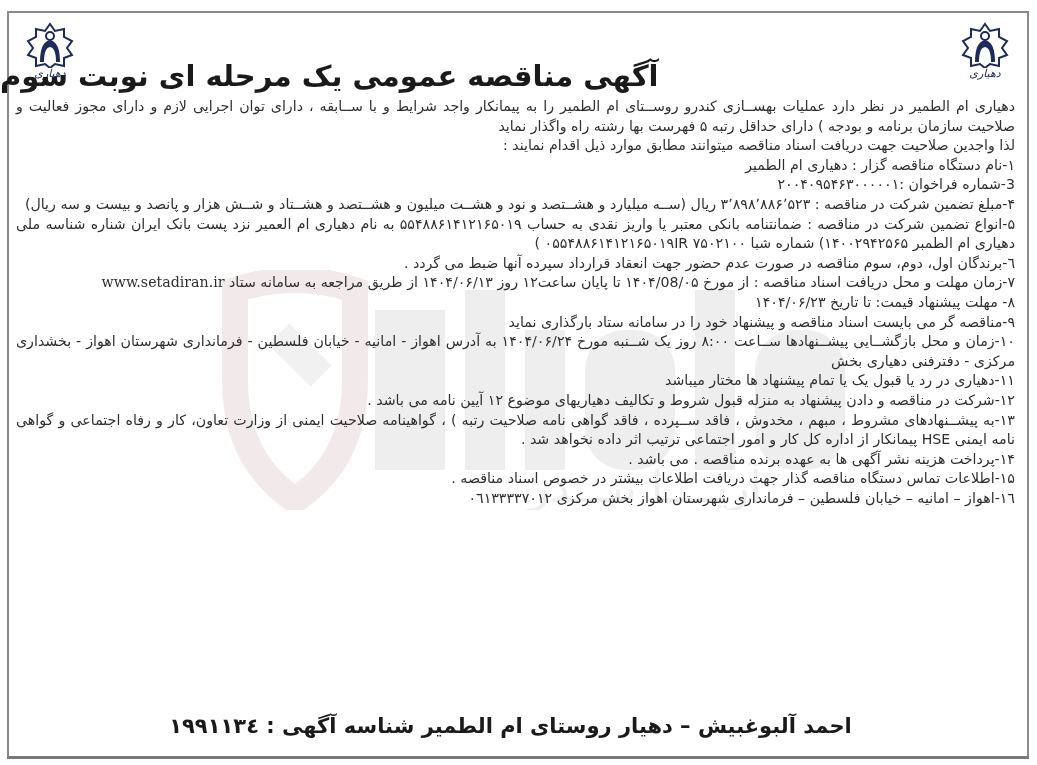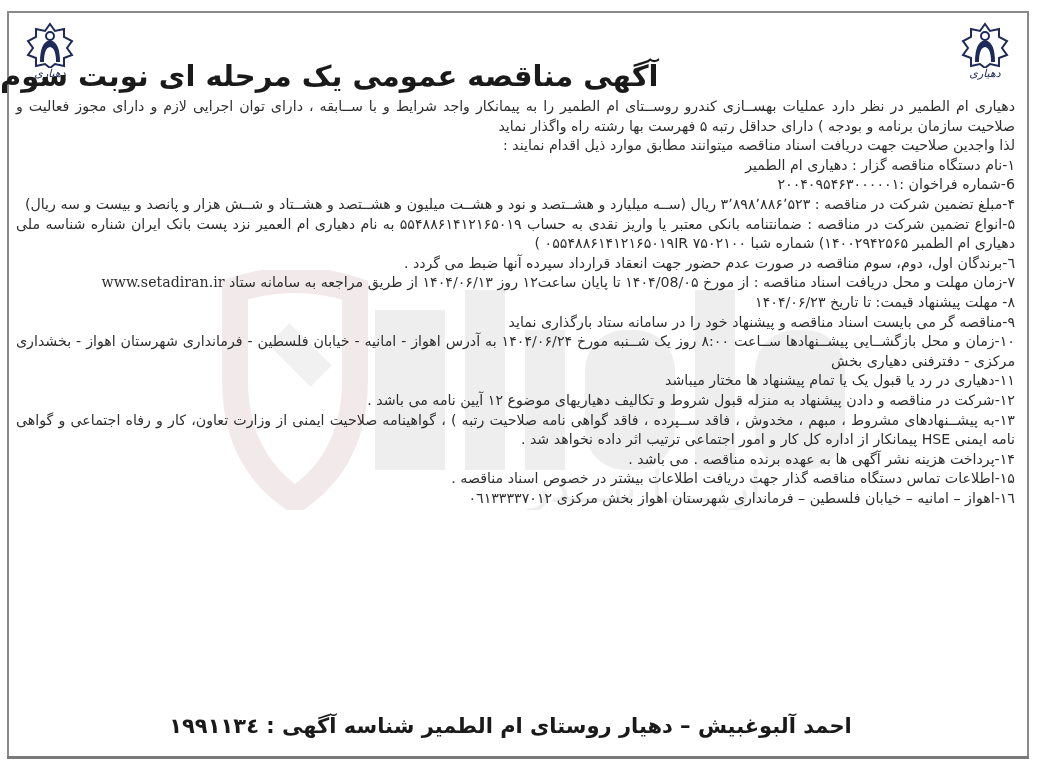--- a/index.html
+++ b/index.html
@@ -53,21 +53,21 @@
   </svg>
   <div class="logo-caption">دهیاری</div>
 </div>
 
 <h1 class="title">آگهی مناقصه عمومی یک مرحله ای  نوبت سوم</h1>
 
 <div class="body">
   <p class="justify">دهیاری ام الطمیر در نظر دارد عملیات بهســازی کندرو روســتای ام الطمیر را به پیمانکار واجد شرایط و با ســابقه ، دارای توان اجرایی لازم و دارای مجوز فعالیت و صلاحیت سازمان برنامه و بودجه ) دارای حداقل رتبه ۵ فهرست بها رشته راه واگذار نماید</p>
   <p>لذا واجدین صلاحیت جهت دریافت اسناد مناقصه میتوانند مطابق موارد ذیل اقدام نمایند :</p>
   <p>۱-نام دستگاه مناقصه گزار : دهیاری ام الطمیر</p>
-  <p>6-شماره فراخوان :۲۰۰۴۰۹۵۴۶۳۰۰۰۰۰۱</p>
+  <p>3-شماره فراخوان :۲۰۰۴۰۹۵۴۶۳۰۰۰۰۰۱</p>
   <p class="justify">۴-مبلغ تضمین شرکت در مناقصه : ۳٬۸۹۸٬۸۸۶٬۵۲۳ ریال (ســه میلیارد و هشــتصد و نود و هشــت میلیون و هشــتصد و هشــتاد و شــش هزار و پانصد و بیست و سه  ریال)</p>
   <p class="justify">۵-انواع تضمین شرکت در مناقصه : ضمانتنامه بانکی معتبر یا واریز نقدی به حساب ۵۵۴۸۸۶۱۴۱۲۱۶۵۰۱۹ به نام دهیاری ام العمیر نزد پست بانک ایران شناره شناسه ملی دهیاری ام الطمبر ۱۴۰۰۲۹۴۲۵۶۵) شماره شبا ۰۵۵۴۸۸۶۱۴۱۲۱۶۵۰۱۹IR ۷۵۰۲۱۰۰ )</p>
   <p>٦-برندگان اول، دوم، سوم مناقصه در صورت عدم حضور جهت انعقاد قرارداد سپرده آنها ضبط می گردد  .</p>
   <p>
     <span>۷-زمان مهلت و محل دریافت اسناد مناقصه : از مورخ ۱۴۰۴/08/۰۵ تا پایان ساعت۱۲ روز ۱۴۰۴/۰۶/۱۳ از طریق مراجعه به سامانه ستاد</span>
     <span class="latin">www.setadiran.ir</span>
   </p>
   <p>۸- مهلت پیشنهاد قیمت: تا تاریخ ۱۴۰۴/۰۶/۲۳</p>
   <p>۹-مناقصه گر می بایست اسناد مناقصه و پیشنهاد خود را در سامانه ستاد بارگذاری نماید</p>
   <p class="justify">۱۰-زمان و محل بازگشــایی پیشــنهادها ســاعت ۸:۰۰ روز یک شــنبه مورخ ۱۴۰۴/۰۶/۲۴ به آدرس اهواز - امانیه - خیابان فلسطین - فرمانداری شهرستان اهواز - بخشداری مرکزی - دفترفنی دهیاری بخش</p>

